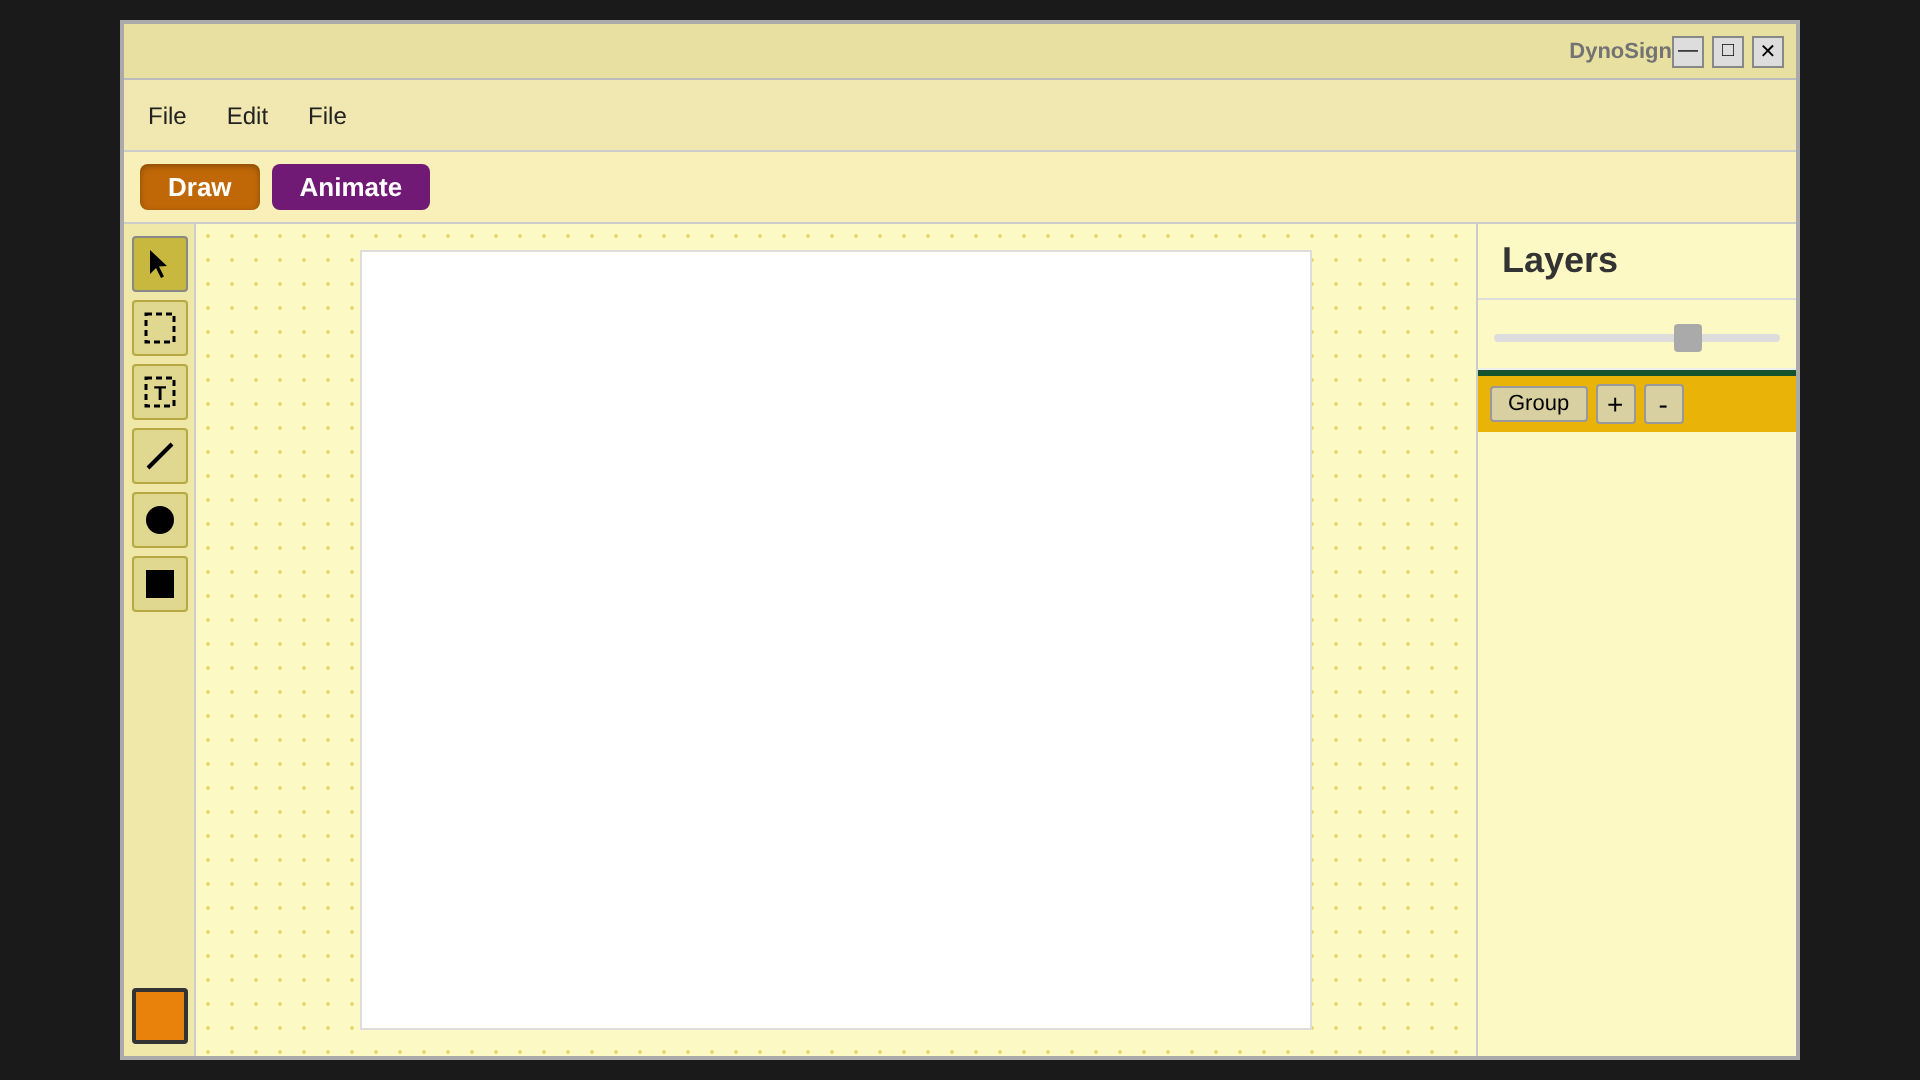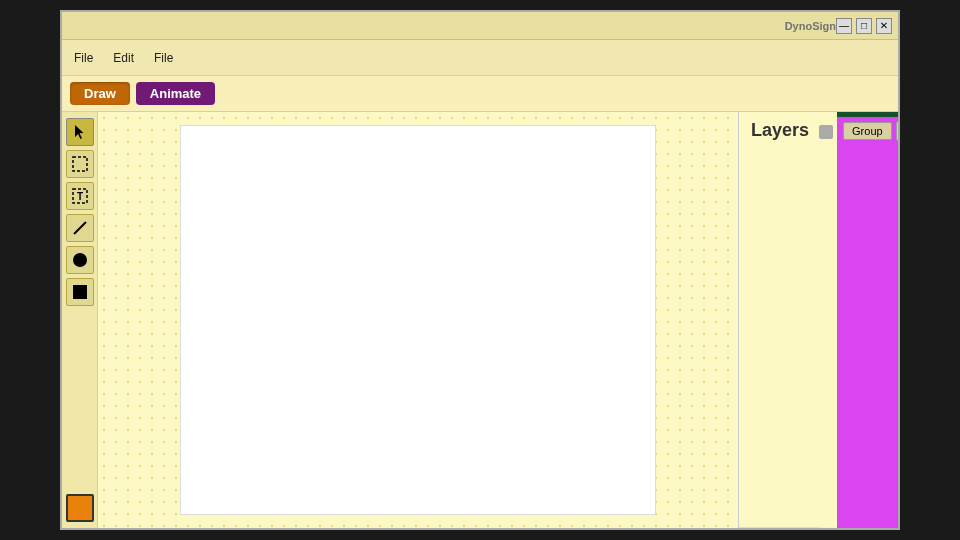--- a/index.html
+++ b/index.html
@@ -191,21 +191,21 @@
       background-size: 12px 12px;
       background-color: #fdf9c4;
     }
 
     
     #right-panel {
       width: 160px;
       background: #fdf9c4;
       border-left: 1px solid #ccc;
       display: flex;
-      flex-direction: row;
+      flex-direction: column;
       flex-shrink: 0;
     }
 
     #layers-header {
       padding: 8px 12px;
       font-size: 18px;
       font-weight: bold;
       color: #333;
       border-bottom: 1px solid #ddd;
     }
@@ -232,22 +232,22 @@
       border-radius: 2px;
       cursor: pointer;
     }
 
     #layers-list {
       flex: 1;
       overflow-y: auto;
     }
 
     #layers-footer {
-      border-top: 5px solid #14532d;
-      background: #d946ef;
+      border-top: 3px solid #14532d;
+      background: #eab308;
     }
 
     .layer-item {
       display: flex;
       align-items: center;
       padding: 6px 8px;
       gap: 6px;
       background: #c8d8a0;
       border-bottom: 1px solid #aab880;
       cursor: pointer;

